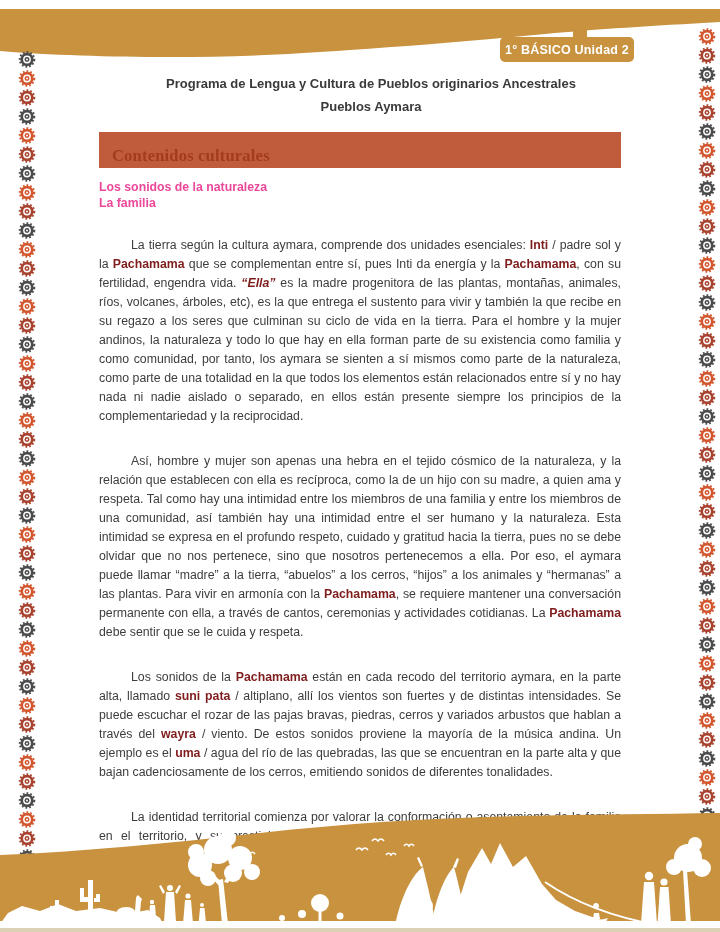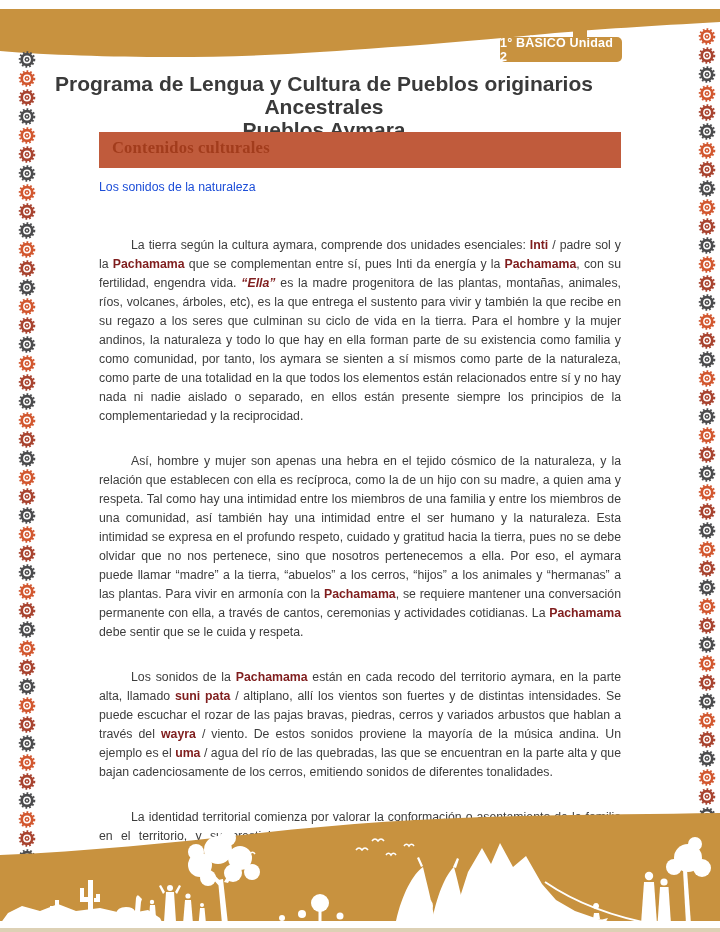--- a/index.html
+++ b/index.html
@@ -10,44 +10,44 @@
     color:var(--text,#3d3d3d);
   }
   
   .top-band{position:absolute;top:0;left:0;width:720px;height:70px;display:block;}
   .top-band path{fill:var(--band,#c8923f);}
   .badge-connector{
     position:absolute;left:573px;top:28px;width:14px;height:12px;
     background:var(--band,#c8923f);
   }
   .unit-badge{
-    position:absolute;left:500px;top:37px;width:122px;height:25px;
+    position:absolute;left:500px;top:37px;width:134px;height:25px;
     background:var(--band,#c8923f);border-radius:5px;
     color:#fff;font-size:12.5px;font-weight:bold;
     display:flex;align-items:center;justify-content:center;
     letter-spacing:.2px;
   }
   
   .doc-title{
     position:absolute;top:72px;left:0;width:648px;text-align:center;
-    font-size:21px;font-weight:bold;color:#3a3a3a;line-height:23px;
+    font-size:13px;font-weight:bold;color:#3a3a3a;line-height:23px;padding-left:47px;
   }
   
   .section-banner{
     position:absolute;left:99px;top:132px;width:522px;height:36px;
     background:var(--banner-bg,#c05b3c);
   }
   .section-banner .label{
     font-family:"Liberation Serif","DejaVu Serif",serif;
     font-weight:bold;font-size:16.5px;color:var(--banner-text,#a23c1c);
-    padding:6px 0 0 13px;letter-spacing:.2px;
+    padding:14px 0 0 13px;letter-spacing:.2px;
   }
   
   .topics{position:absolute;left:99px;top:180px;width:522px;
-    font-size:12.3px;font-weight:normal;line-height:15.5px;color:#1d4ed8;}
+    font-size:12.3px;font-weight:bold;line-height:15.5px;color:#ec4899;}
   
   .body-text{
     position:absolute;left:99px;top:236px;width:522px;
     font-size:12.3px;line-height:19px;text-align:justify;color:#3d3d3d;
   }
   .body-text p{margin:0 0 26px 0;text-indent:32px;}
   .body-text b{color:#7f1d1d;}
   
   .border-col{position:absolute;top:0;width:20px;overflow:hidden;}
   .border-col .rosette{display:block;width:20px;height:19px;}
@@ -76,20 +76,21 @@
     <div>Programa de Lengua y Cultura de Pueblos originarios Ancestrales</div>
     <div>Pueblos Aymara</div>
   </div>
 
   <div class="section-banner">
     <div class="label">Contenidos culturales</div>
   </div>
 
   <div class="topics">
     <div>Los sonidos de la naturaleza</div>
+    <div>La familia</div>
   </div>
 
   <div class="body-text">
     <p>La tierra según la cultura aymara, comprende dos unidades esenciales: <b>Inti</b> / padre sol y la <b>Pachamama</b> que se complementan entre sí, pues Inti da energía y la <b>Pachamama</b>, con su fertilidad, engendra vida. <i><b>“Ella”</b></i> es la madre progenitora de las plantas, montañas, animales, ríos, volcanes, árboles, etc), es la que entrega el sustento para vivir y también la que recibe en su regazo a los seres que culminan su ciclo de vida en la tierra. Para el hombre y la mujer andinos, la naturaleza y todo lo que hay en ella forman parte de su existencia como familia y como comunidad, por tanto, los aymara se sienten a sí mismos como parte de la naturaleza, como parte de una totalidad en la que todos los elementos están relacionados entre sí y no hay nada ni nadie aislado o separado, en ellos están presente siempre los principios de la complementariedad y la reciprocidad.</p>
     <p>Así, hombre y mujer son apenas una hebra en el tejido cósmico de la naturaleza, y la relación que establecen con ella es recíproca, como la de un hijo con su madre, a quien ama y respeta. Tal como hay una intimidad entre los miembros de una familia y entre los miembros de una comunidad, así también hay una intimidad entre el ser humano y la naturaleza. Esta intimidad se expresa en el profundo respeto, cuidado y gratitud hacia la tierra, pues no se debe olvidar que no nos pertenece, sino que nosotros pertenecemos a ella. Por eso, el aymara puede llamar “madre” a la tierra, “abuelos” a los cerros, “hijos” a los animales y “hermanas” a las plantas. Para vivir en armonía con la <b>Pachamama</b>, se requiere mantener una conversación permanente con ella, a través de cantos, ceremonias y actividades cotidianas. La <b>Pachamama</b> debe sentir que se le cuida y respeta.</p>
     <p>Los sonidos de la <b>Pachamama</b> están en cada recodo del territorio aymara, en la parte alta, llamado <b>suni pata</b> / altiplano, allí los vientos son fuertes y de distintas intensidades. Se puede escuchar el rozar de las pajas bravas, piedras, cerros y variados arbustos que hablan a través del <b>wayra</b> / viento. De estos sonidos proviene la mayoría de la música andina. Un ejemplo es el <b>uma</b> / agua del río de las quebradas, las que se encuentran en la parte alta y que bajan cadenciosamente de los cerros, emitiendo sonidos de diferentes tonalidades.</p>
     <p>La identidad territorial comienza por valorar la conformación o asentamiento de la familia en el territorio, y su prestigio social es cuidado celosamente en el tiempo. Todas las comunidades tienen un relato de origen que describe las razones del poblamiento y los motivos de la elección geográfica. Estos relatos asocian a la familia y la comunidad con los elementos del entorno, así en algunos relatos la importancia será dada al <b>jawira</b> (río), en otros al <b>mallku</b> (cerro protector), al <b>phuju</b> (vertiente), <b>quta</b> (lago) con quienes interactúan, cuya vinculación se asienta en los hechos acaecidos en el tiempo. Los</p>
   </div>
 
   <div id="border-left" class="border-col">

